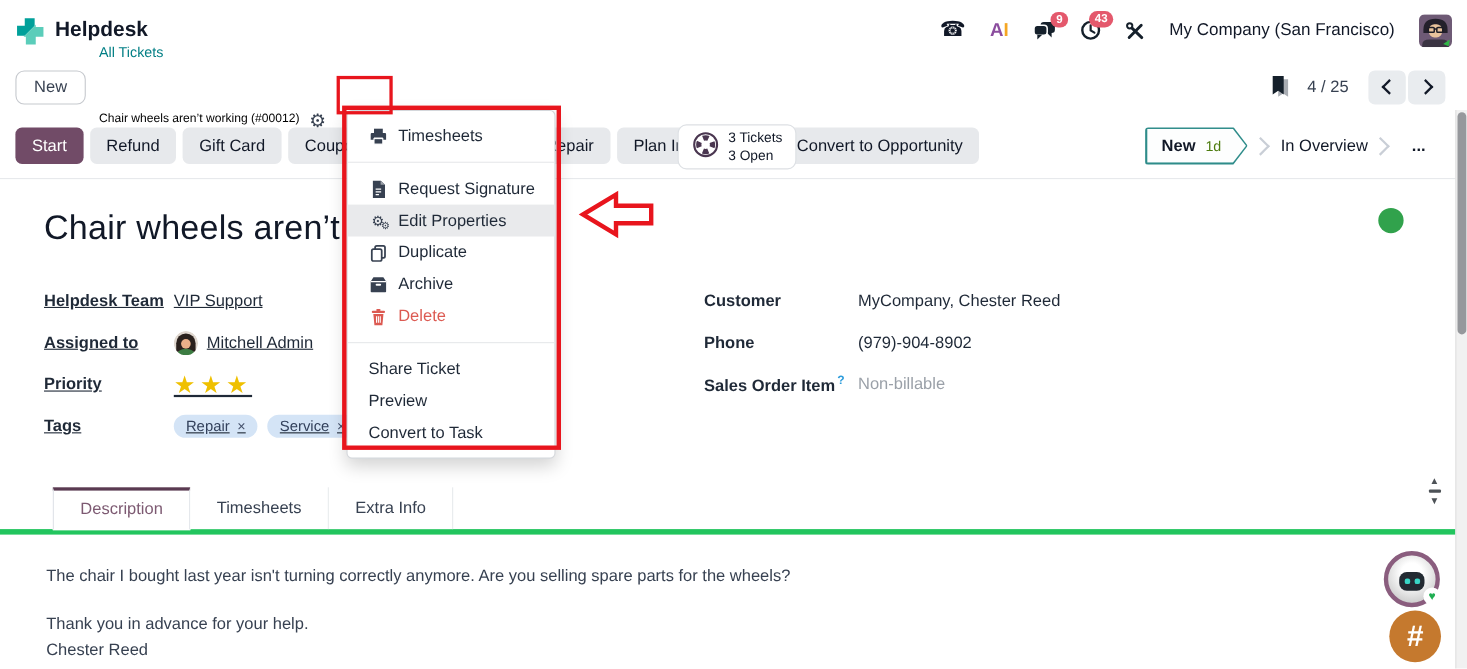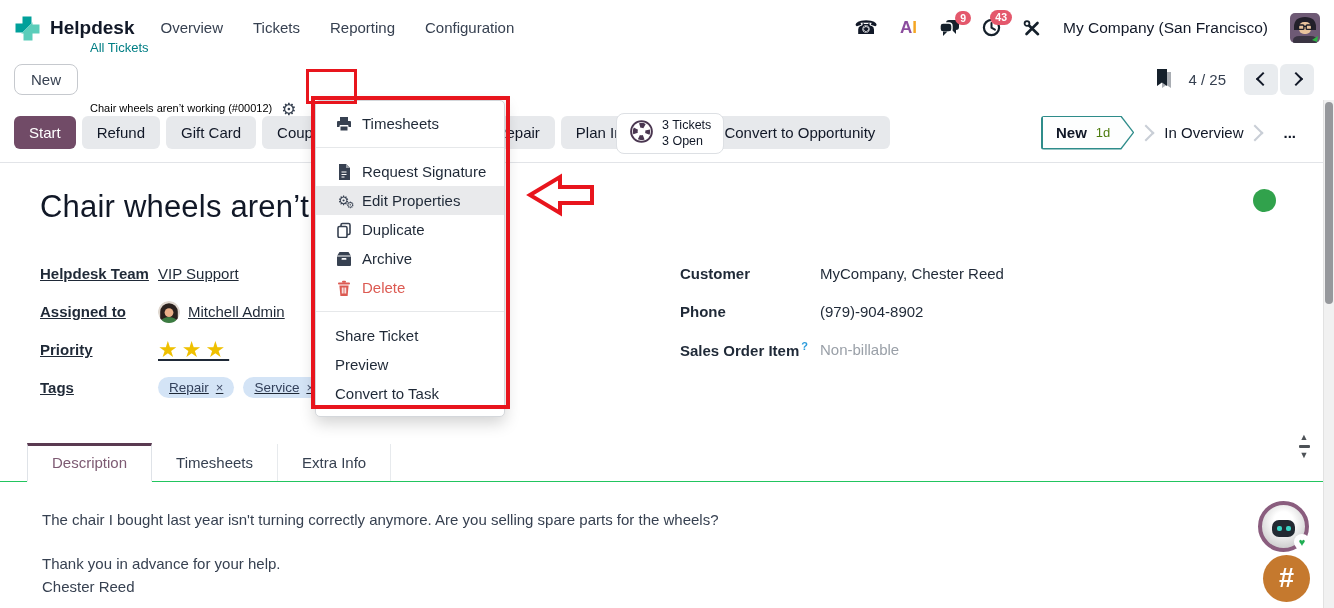--- a/index.html
+++ b/index.html
@@ -56,34 +56,34 @@
   .stage-sep{width:10px;height:10px;border-top:2px solid #c9ced6;border-right:2px solid #c9ced6;transform:rotate(45deg);margin:0 12px 0 6px;}
   .stage-plain{font-size:15px;font-weight:500;color:#111827;cursor:pointer;}
   .stage-more{font-size:15px;font-weight:700;color:#111827;cursor:pointer;padding:0 10px;}
 
   
   .sheet{position:relative;height:445px;background:#fff;}
   .title{font-size:31px;font-weight:400;color:#111827;margin:0;padding:26px 0 0 40px;letter-spacing:.2px;}
   .green-dot{position:absolute;left:1253px;top:26px;width:23px;height:23px;border-radius:50%;background:#31a24c;}
   .fields{display:flex;padding:36px 0 0 40px;}
   .col-left{width:600px;text-decoration:underline;}
-  .col-right{width:560px;margin-left:40px;}
+  .col-right{width:560px;}
   .frow{display:flex;align-items:center;min-height:25px;margin-bottom:13px;}
   .flabel{font-weight:600;color:#1f2937;font-size:15px;flex-shrink:0;}
   .col-left .flabel{width:118px;}
   .col-right .flabel{width:140px;}
   .fvalue{font-size:15px;color:#1f2937;display:flex;align-items:center;}
   .fvalue.muted{color:#9aa0a8;}
   .help-sup{color:#2d9cdb;font-size:11px;vertical-align:super;margin-left:2px;font-weight:600;}
   .avatar-s{width:22px;height:22px;border-radius:50%;overflow:hidden;display:inline-flex;margin-right:8px;flex-shrink:0;}
   .stars{font-size:22px;color:#efc000;letter-spacing:4px;cursor:pointer;line-height:1;}
   .tag{display:inline-flex;align-items:center;gap:7px;background:#d4e4f6;border-radius:20px;padding:3px 11px;font-size:13.5px;color:#33415c;margin-right:9px;}
   .tag-x{font-size:13px;color:#44506b;cursor:pointer;}
 
-  .tabs-wrap{display:flex;margin-top:30px;border-bottom:1px solid #22c55e;padding-left:27px;align-items:center;}
+  .tabs-wrap{display:flex;margin-top:30px;border-bottom:5px solid #22c55e;padding-left:48px;}
   .tab{padding:10px 24px;font-size:15px;color:#374151;cursor:pointer;background:#fff;}
   .tab.inactive{border-right:1px solid #e7eaed;}
   .tab.active{color:#7d5a72;border:1px solid #dfe3e8;border-top:3px solid #5a3a51;border-bottom:1px solid #fff;margin-bottom:-1px;padding-top:8px;}
   .tab-content{padding:26px 60px 0 42px;font-size:15px;color:#374151;}
   .tab-content p{margin:0;line-height:23px;}
   .tab-content .p1{margin-bottom:21px;}
 
   
   .dropdown{position:absolute;left:315px;top:100px;width:190px;background:#fff;border:1px solid #d4d7db;border-radius:5px;box-shadow:0 6px 16px rgba(0,0,0,.18);padding:8px 0;z-index:30;box-sizing:border-box;}
   .dd-item{display:flex;align-items:center;height:29px;padding:0 12px 0 19px;font-size:15px;color:#1f2937;gap:10px;cursor:pointer;white-space:nowrap;}
@@ -128,26 +128,20 @@
               </clipPath>
             <clipPath id="cB">
                 <polygon points="26,0 26,26 0,26"></polygon>
               </clipPath>
           </defs>
           <path d="M8.5 1.5h9v7h7v9h-7v7h-9v-7h-7v-9h7z" fill="#00A09A" clip-path="url(#cA)"></path>
           <path d="M9.5 2.5h9v7h7v9h-7v7h-9v-7h-7v-9h7z" fill="#5BCDBA" clip-path="url(#cB)"></path>
         </svg>
       </span>
       <span class="app-title">Helpdesk</span>
-      <nav class="nav-menus">
-        <a class="nav-item">Overview</a>
-        <a class="nav-item">Tickets</a>
-        <a class="nav-item">Reporting</a>
-        <a class="nav-item">Configuration</a>
-      </nav>
     </div>
     <div class="nav-right">
       <span class="nav-icon">
         <span class="phone-glyph">☎</span>
       </span>
       <span class="ai-logo"><span class="ai-a">A</span><span class="ai-i">I</span></span>
       <span class="nav-icon">
         <svg width="21" height="18" viewBox="0 0 21 18">
           <rect x="7" y="1" width="13" height="10" rx="3" fill="#15202b"></rect>
           <polygon points="17,10 17,15 12,10" fill="#15202b"></polygon>

